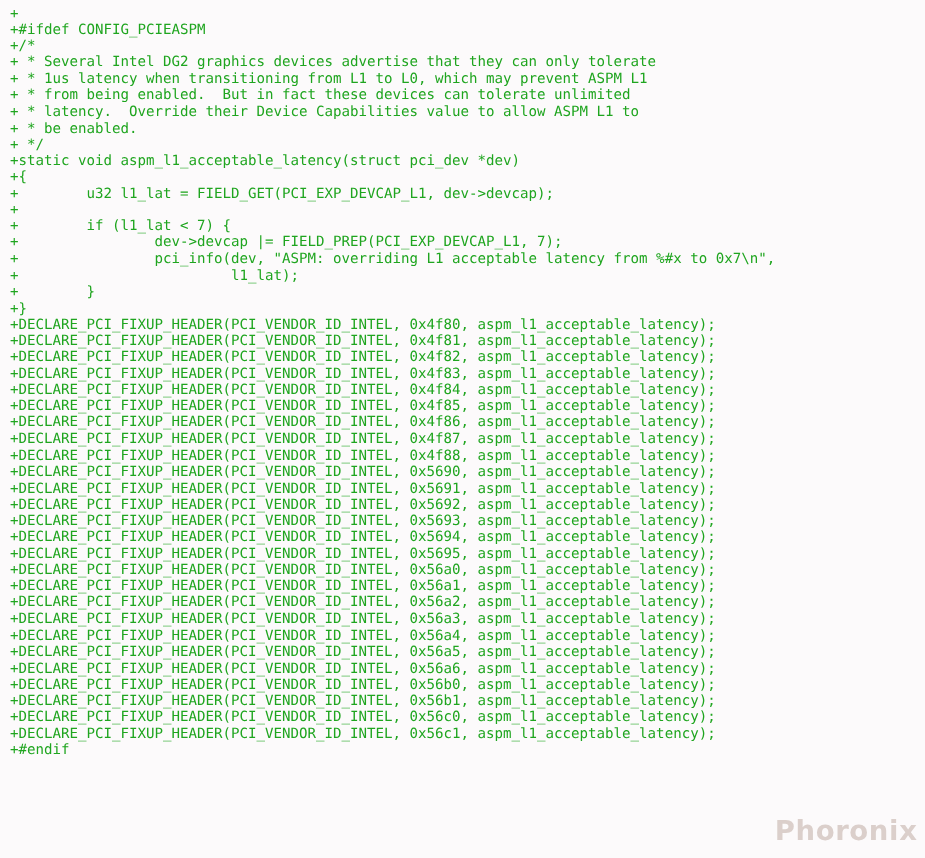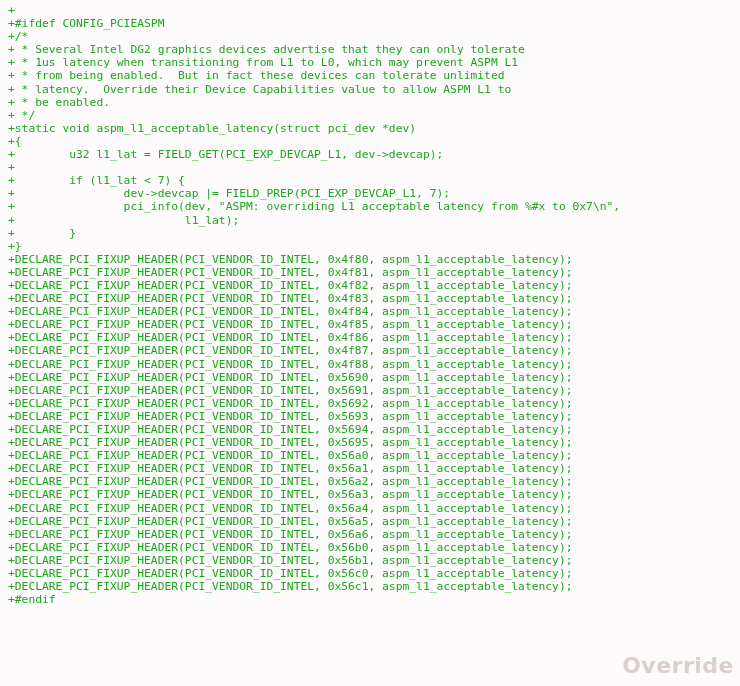--- a/index.html
+++ b/index.html
@@ -74,13 +74,13 @@
 +DECLARE_PCI_FIXUP_HEADER(PCI_VENDOR_ID_INTEL, 0x56a3, aspm_l1_acceptable_latency);
 +DECLARE_PCI_FIXUP_HEADER(PCI_VENDOR_ID_INTEL, 0x56a4, aspm_l1_acceptable_latency);
 +DECLARE_PCI_FIXUP_HEADER(PCI_VENDOR_ID_INTEL, 0x56a5, aspm_l1_acceptable_latency);
 +DECLARE_PCI_FIXUP_HEADER(PCI_VENDOR_ID_INTEL, 0x56a6, aspm_l1_acceptable_latency);
 +DECLARE_PCI_FIXUP_HEADER(PCI_VENDOR_ID_INTEL, 0x56b0, aspm_l1_acceptable_latency);
 +DECLARE_PCI_FIXUP_HEADER(PCI_VENDOR_ID_INTEL, 0x56b1, aspm_l1_acceptable_latency);
 +DECLARE_PCI_FIXUP_HEADER(PCI_VENDOR_ID_INTEL, 0x56c0, aspm_l1_acceptable_latency);
 +DECLARE_PCI_FIXUP_HEADER(PCI_VENDOR_ID_INTEL, 0x56c1, aspm_l1_acceptable_latency);
 +#endif</pre>
 
-<div class="watermark">Override</div>
+<div class="watermark">Phoronix</div>
 
 </body></html>

